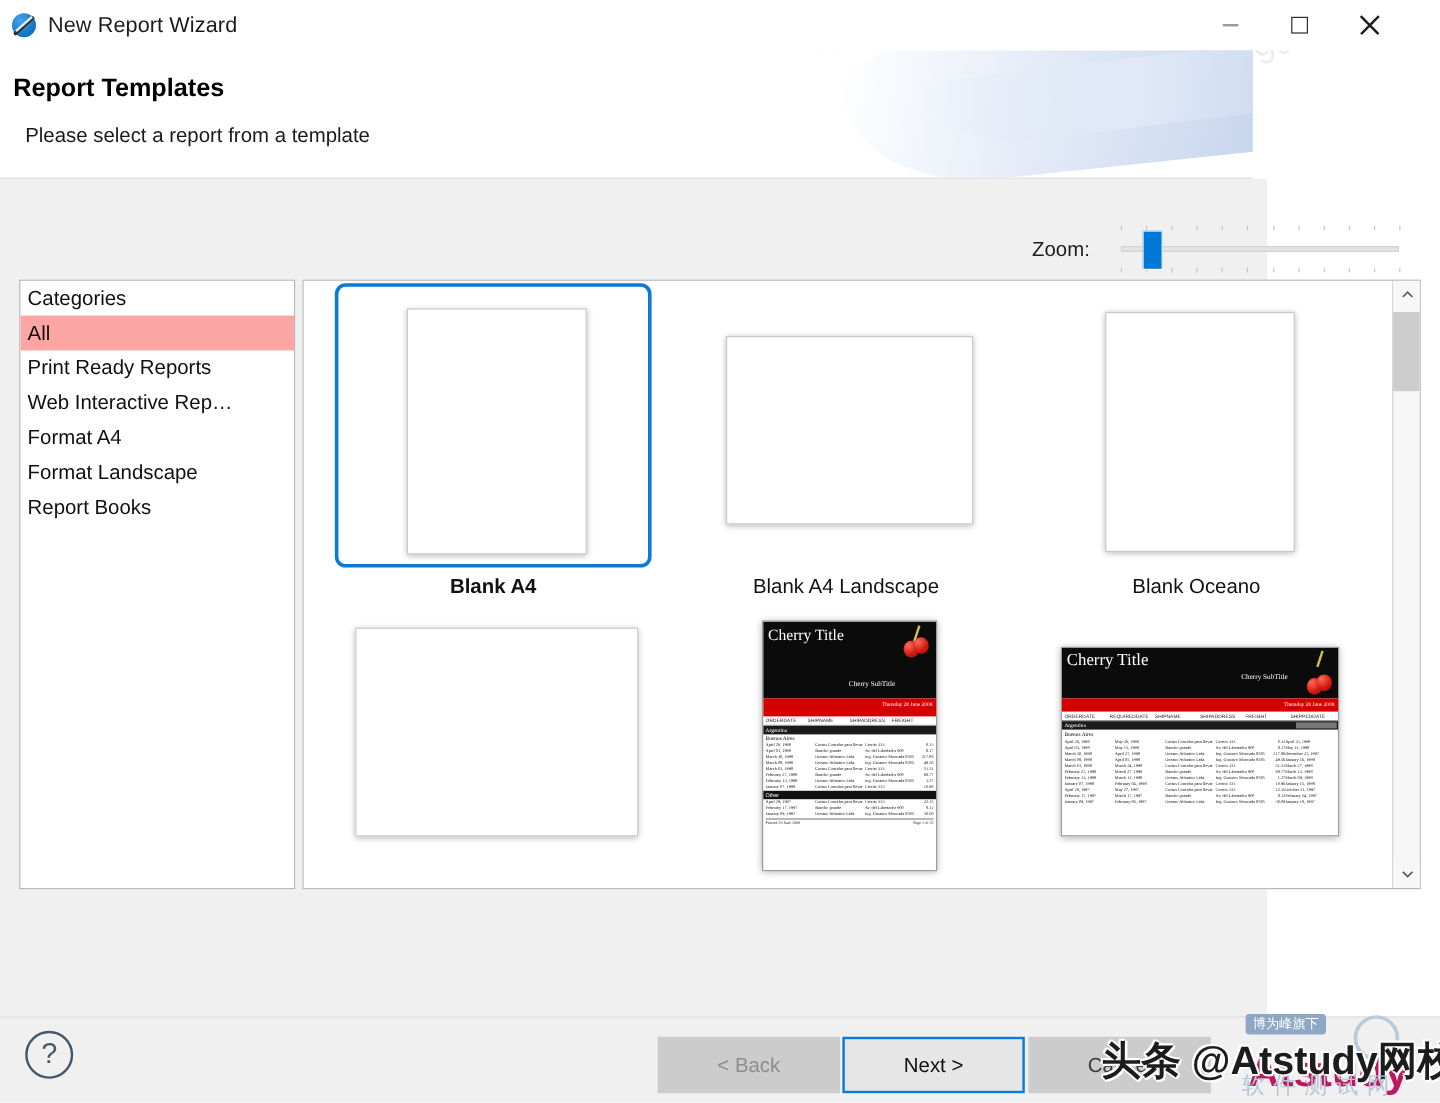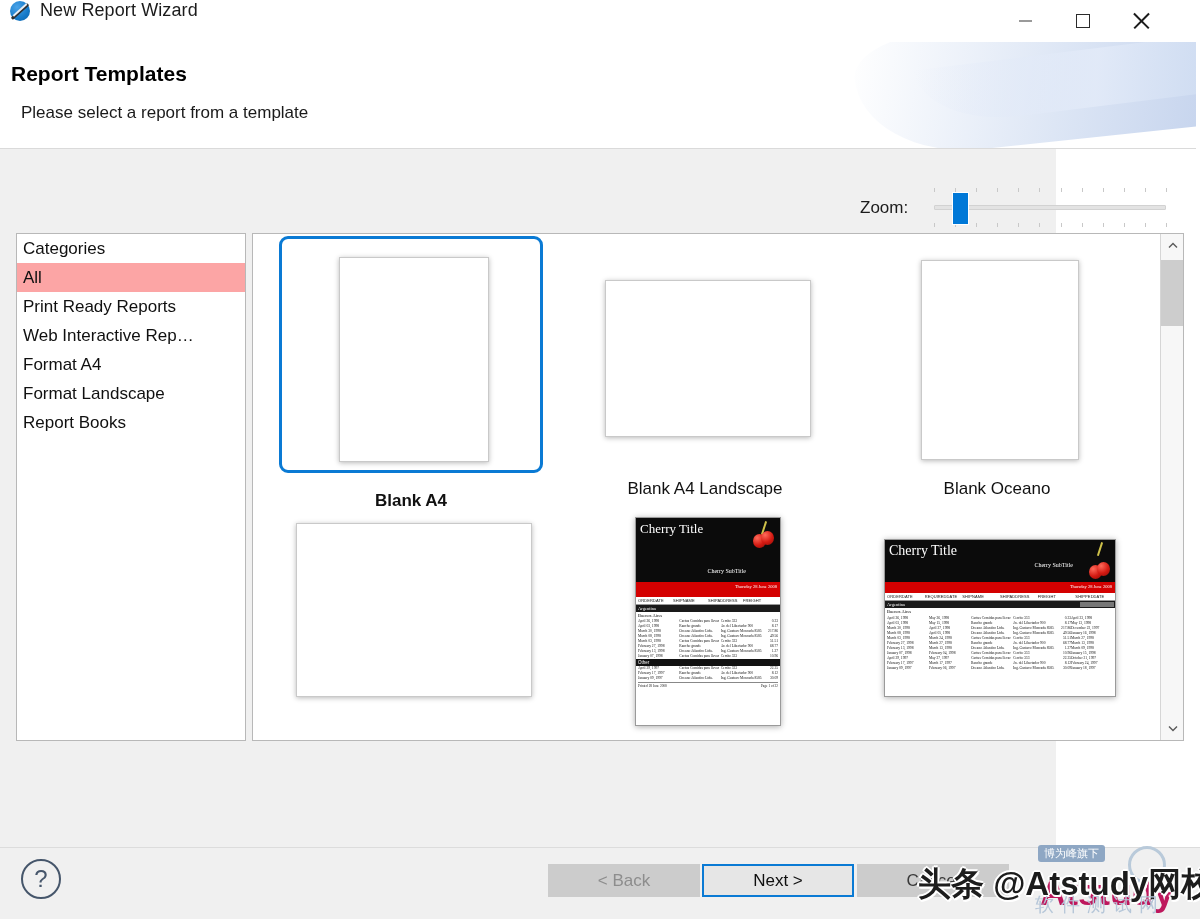--- a/index.html
+++ b/index.html
@@ -13,21 +13,21 @@
     position: relative;
     width: 1200px; height: 919px;
     background: #ffffff;
   }
 
   
   .titlebar {
     position: absolute; top: 0; left: 0;
     width: 1170px; height: 42px;
     background: #ffffff;
-    display: flex; 
+    display: flex; align-items: center;
   }
   .app-icon {
     width: 22px; height: 22px; margin-left: 9px; margin-right: 9px;
     position: relative; flex: none;
   }
   .app-icon .disc {
     position: absolute; left: 1px; top: 1px;
     width: 20px; height: 20px; border-radius: 50%;
     background: radial-gradient(circle at 35% 30%, #4aa3e8 0%, #1479c8 60%, #0e63a8 100%);
   }
@@ -56,21 +56,21 @@
   .wbtn .close-glyph::before, .wbtn .close-glyph::after {
     content: ""; position: absolute; left: -1px; top: 8px;
     width: 21px; height: 1.6px; background: #1b1b1b;
   }
   .wbtn .close-glyph::before { transform: rotate(45deg); }
   .wbtn .close-glyph::after  { transform: rotate(-45deg); }
 
   
   .header {
     position: absolute; top: 42px; left: 0;
-    width: 1196px; height: 107px;
+    width: 1044px; height: 107px;
     background: #ffffff;
     border-bottom: 1px solid #dadada;
     overflow: hidden;
   }
   .swoosh {
     position: absolute; right: -40px; top: -20px;
     width: 380px; height: 120px;
     background: linear-gradient(105deg, rgba(255,255,255,0) 0%, rgba(214,225,243,.85) 55%, rgba(190,206,235,.95) 100%);
     border-bottom-left-radius: 100% 220%;
     border-top-left-radius: 60% 100%;
@@ -152,21 +152,21 @@
   }
   .thumb .frame {
     position: absolute; left: 0; top: 0; width: 264px; height: 237px;
     border-radius: 9px; border: 3px solid transparent;
   }
   .thumb.selected .frame { border-color: #0a7ad4; }
   .thumb .label {
     position: absolute; left: 0; top: 243px; width: 264px;
     text-align: center; font-size: 17px; color: #111111;
   }
-  .thumb.selected .label { font-weight: bold; margin-top: 12px; }
+  .thumb.selected .label { font-weight: bold; }
 
   
   .pg {
     position: absolute; background: #ffffff;
     border: 1px solid #c9c9c9;
     box-shadow: 0 1px 5px rgba(0,0,0,.28);
   }
   .pg-portrait { width: 150px; height: 205px; left: 57px; top: 18px; }
   .pg-landscape { width: 206px; height: 157px; left: 29px; top: 41px; }
   .pg-letter { width: 158px; height: 200px; left: 53px; top: 21px; }
@@ -263,21 +263,21 @@
     background: #f0f0f0; border-top: 1px solid #dcdcdc;
   }
   .help-btn {
     position: absolute; left: 21px; top: 859px;
     width: 40px; height: 40px; border-radius: 50%;
     border: 2px solid #46566b; color: #46566b;
     display: flex; align-items: center; justify-content: center;
     font-size: 24px; background: #f0f0f0;
   }
   .nav-btn {
-    position: absolute; top: 864px; height: 33px;
+    position: absolute; top: 864px; height: 47px;
     font-size: 17px; display: flex; align-items: center; justify-content: center;
   }
   .btn-back {
     left: 548px; width: 152px; background: #cccccc; color: #8d8d8d;
   }
   .btn-next {
     left: 702px; width: 152px; background: #e6e6e6; color: #0f0f0f;
     border: 2px solid #0a7ad4;
   }
   .btn-cancel {

